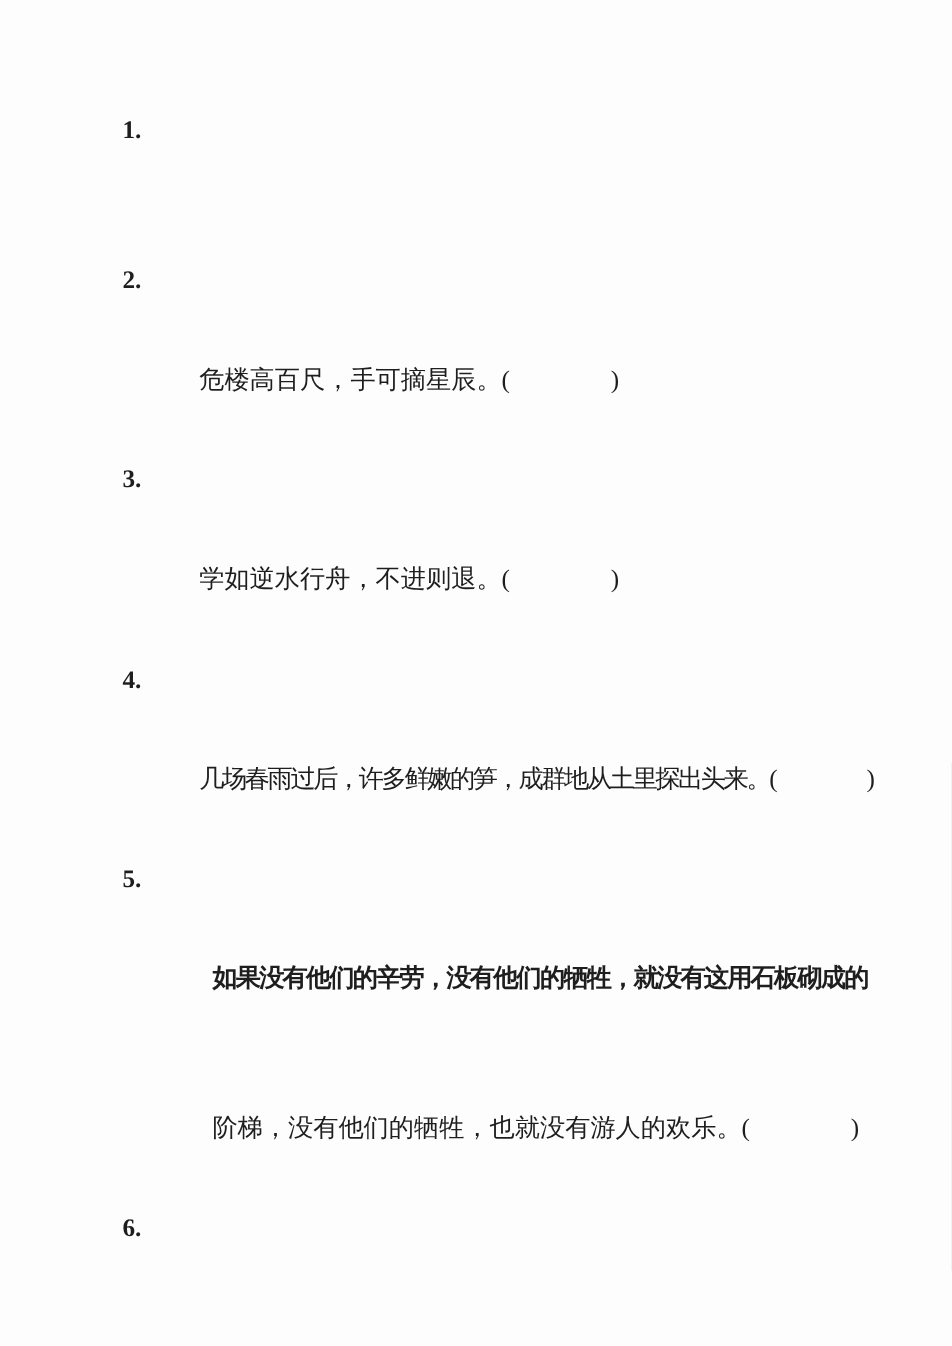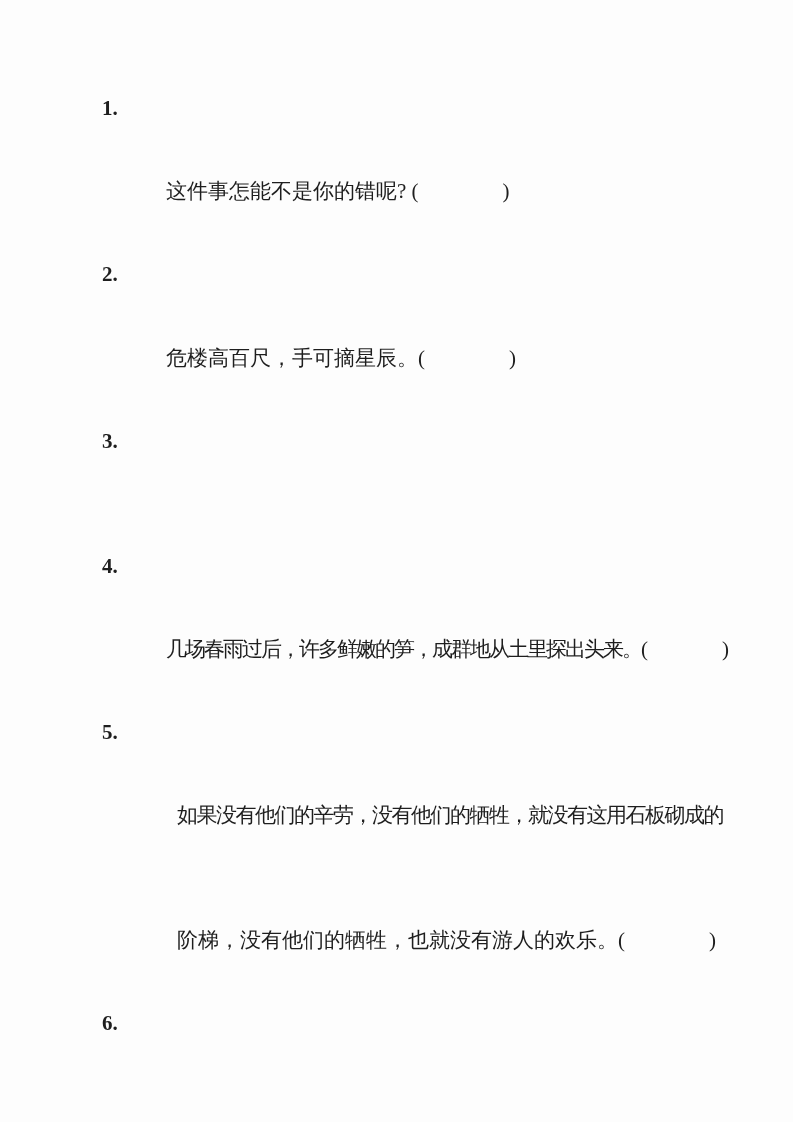--- a/index.html
+++ b/index.html
@@ -18,40 +18,40 @@
   .line{position:relative;white-space:pre;}
   .num{
     position:absolute;left:102px;top:0;
     font-weight:bold;
     font-family:"Liberation Serif","DejaVu Serif",serif;
   }
   
   .tA{padding-left:124px;}   
   .tB{padding-left:135px;}   
   
-  .sq{letter-spacing:-1.5px;}
+  .sq{letter-spacing:-1.5px;font-weight:bold;}
   .sq2{letter-spacing:-2px;margin-top:32px;}
 </style>
 </head>
 <body>
 
 <div class="page">
   <div class="content">
 
     <div class="section">
       <div class="line tA">
         <span class="num">1.</span>
-        <span>这件事怎能不是你的错呢? (　　　　)</span>
       </div>
       <div class="line tA">
         <span class="num">2.</span>
         <span>危楼高百尺，手可摘星辰。(　　　　)</span>
       </div>
       <div class="line tA">
         <span class="num">3.</span>
+        <span>学如逆水行舟，不进则退。(　　　　)</span>
       </div>
       <div class="line tA">
         <span class="num">4.</span>
         <span class="sq2">几场春雨过后，许多鲜嫩的笋，成群地从土里探出头来。(　　　　)</span>
       </div>
       <div class="line tB">
         <span class="num">5.</span>
         <span class="sq">如果没有他们的辛劳，没有他们的牺牲，就没有这用石板砌成的</span>
       </div>
       <div class="line tB">

